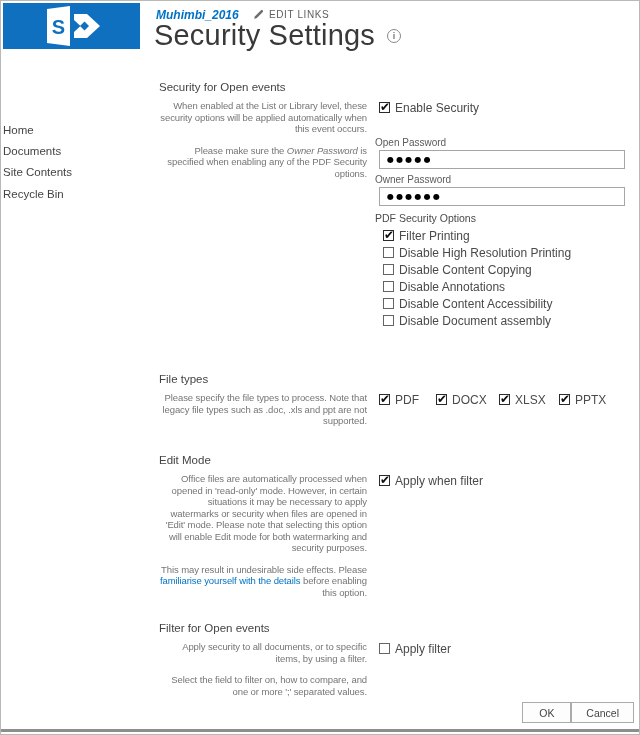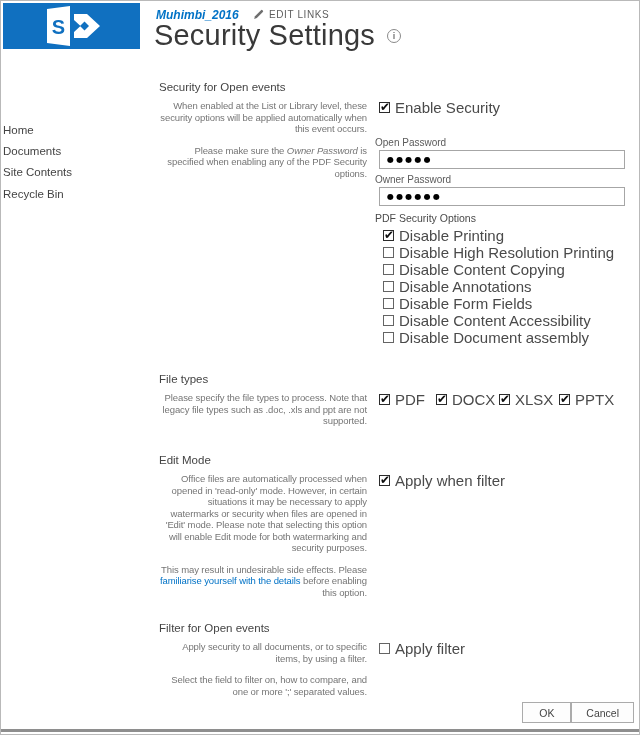--- a/index.html
+++ b/index.html
@@ -81,21 +81,21 @@
     width: 11px; height: 11px; flex: 0 0 11px;
     border: 1px solid #646464; background: #fff; position: relative;
   }
   .cb.checked { border-color: #2b2b2b; }
   .cb.checked::after {
     content: "\2714";
     position: absolute; left: 0px; top: -3px;
     font-size: 12px; color: #0c0c0c;
     font-family: "DejaVu Sans", sans-serif;
   }
-  .cblabel { font-size: 15px; color: #4a4a4a; white-space: nowrap; }
+  .cblabel { font-size: 12px; color: #4a4a4a; white-space: nowrap; }
   .cbrow.indent4 { margin-left: 4px; }
   
   .fieldlabel { font-size: 10px; color: #5a5a5a; line-height: 11px; }
   .fieldlabel.open { margin-top: 22px; }
   .fieldlabel.owner { margin-top: 5px; }
   .pwfield {
     display: block; margin: 2px 0 0 4px;
     width: 246px; height: 19px;
     border: 1px solid #a6a6a6; background: #fff;
     font-size: 8px; letter-spacing: 2.2px; color: #000;
@@ -175,37 +175,33 @@
             <span class="cblabel">Enable Security</span>
           </label>
           <div class="fieldlabel open">Open Password</div>
           <input class="pwfield" type="text" value="●●●●●" style="">
           <div class="fieldlabel owner">Owner Password</div>
           <input class="pwfield" type="text" value="●●●●●●" style="">
           <div class="grouplabel">PDF Security Options</div>
           <div class="optlist">
             <label class="cbrow">
               <span class="cb checked"></span>
-              <span class="cblabel">Disable Printing</span>
+              <span class="cblabel">Filter Printing</span>
             </label>
             <label class="cbrow">
               <span class="cb"></span>
               <span class="cblabel">Disable High Resolution Printing</span>
             </label>
             <label class="cbrow">
               <span class="cb"></span>
               <span class="cblabel">Disable Content Copying</span>
             </label>
             <label class="cbrow">
               <span class="cb"></span>
               <span class="cblabel">Disable Annotations</span>
-            </label>
-            <label class="cbrow">
-              <span class="cb"></span>
-              <span class="cblabel">Disable Form Fields</span>
             </label>
             <label class="cbrow">
               <span class="cb"></span>
               <span class="cblabel">Disable Content Accessibility</span>
             </label>
             <label class="cbrow">
               <span class="cb"></span>
               <span class="cblabel">Disable Document assembly</span>
             </label>
           </div>

